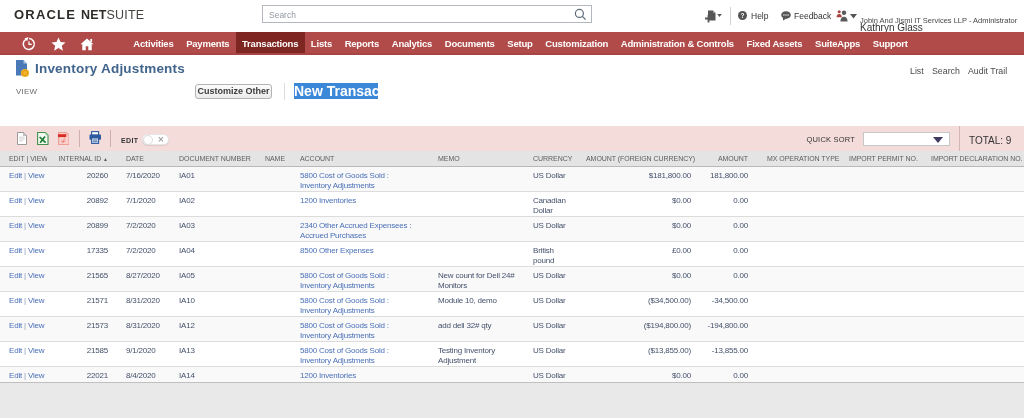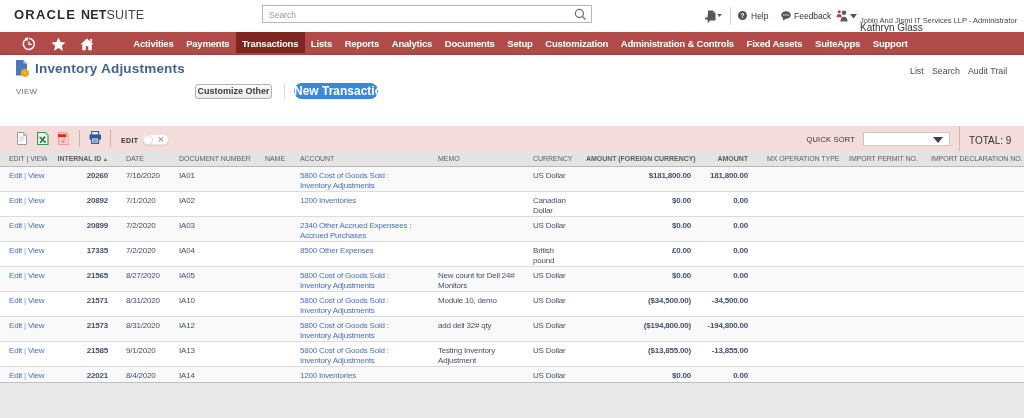--- a/index.html
+++ b/index.html
@@ -33,21 +33,21 @@
 #pagehead { position:absolute; left:0; top:55px; width:1024px; height:53px; background:#fff; }
 #ph-ico { position:absolute; left:16px; top:5px; }
 #ph-title { position:absolute; left:35px; top:6px; font-size:13.5px; font-weight:bold; letter-spacing:0.2px; color:#41648c; }
 .ph-link { position:absolute; top:11px; font-size:8.8px; color:#4a4a4a; }
 #viewlbl { position:absolute; left:16px; top:32px; font-size:8px; color:#6b6b6b; letter-spacing:0.2px; }
 #viewdd { position:absolute; left:42px; top:30px; width:144px; height:13px; border:1px solid #b2b6b9; background:#fff; }
 #viewdd .t { position:absolute; left:5px; top:1px; font-size:9px; color:#333; }
 #viewdd .arr { position:absolute; right:5px; top:3px; width:0; height:0; border-left:4.5px solid transparent; border-right:4.5px solid transparent; border-top:5.5px solid #3f3a60; }
 #custbtn { position:absolute; left:195px; top:29px; width:77px; height:15px; background:linear-gradient(#fcfcfc,#ebebeb); border:1px solid #b0b4b6; border-radius:3px; font-size:9px; font-weight:bold; color:#3c3c3c; text-align:center; line-height:13px; white-space:nowrap; }
 #btndiv { position:absolute; left:284px; top:28px; width:1px; height:17px; background:#dcdcdc; }
-#newbtn { position:absolute; left:294px; top:28px; width:84px; height:16px; background:#3b87d8; border-radius:8px; font-size:12px; font-weight:bold; color:#fff; text-align:center; line-height:16px; white-space:nowrap; }
+#newbtn { position:absolute; left:294px; top:28px; width:84px; height:16px; background:#3b87d8; border-radius:0; font-size:14px; font-weight:bold; color:#fff; text-align:center; line-height:16px; white-space:nowrap; }
 
 
 #filters { position:absolute; left:16px; top:108px; width:998px; height:13px; background:#ebebeb; border-radius:2px; }
 #filters .plus { position:absolute; left:6px; top:3px; width:7px; height:7px; }
 #filters .lbl { position:absolute; left:16px; top:3px; font-size:7.5px; font-weight:bold; color:#57606e; letter-spacing:0.3px; }
 
 
 #toolbar { position:absolute; left:0; top:126px; width:1024px; height:25px; background:#f3dcda; }
 .tsep { position:absolute; top:4px; width:1px; height:17px; background:#cfaead; }
 #editlbl { position:absolute; left:121px; top:11px; font-size:7px; font-weight:bold; color:#333; letter-spacing:0.4px; }
@@ -60,21 +60,21 @@
 #totlbl { position:absolute; left:969px; top:9px; font-size:10px; color:#333; }
 .tbsep2 { position:absolute; left:959px; top:0px; width:1px; height:25px; background:#d3b6b4; }
 
 
 #tbl { position:absolute; left:0; top:151px; width:1024px; border-collapse:collapse; table-layout:fixed; }
 #tbl th { height:15px; background:#e4e4e4; color:#5d5d5d; font-size:7px; letter-spacing:-0.05px; font-weight:normal; text-align:left; padding:0 0 0 7px; border-bottom:1px solid #b9b9b9; white-space:nowrap; overflow:hidden; }
 #tbl td { vertical-align:top; padding:4px 0 0 7px; color:#44516b; font-size:8px; letter-spacing:-0.2px; line-height:10px; overflow:hidden; white-space:nowrap; }
 #tbl tr.r { border-top:1px solid #dcdcdc; }
 #tbl tr.odd  { background:#f9f9f9; }
 #tbl tr.even { background:#ffffff; }
-#tbl .num { text-align:right; padding-right:5px; padding-left:0;font-weight:bold; }
+#tbl .num { text-align:right; padding-right:5px; padding-left:0; }
 #tbl td.num { padding-right:5px; }
 #tbl a { color:#4a70b8; text-decoration:none; }
 #tbl .sepb { color:#8a9ab0; }
 #tblbot { position:absolute; left:0; top:382px; width:1024px; height:1px; background:#c0c0c0; }
 #graybot { position:absolute; left:0; top:383px; width:1024px; height:35px; background:#e9e9e9; }
 </style>
 </head>
 <body>
 <div id="stage">
 

